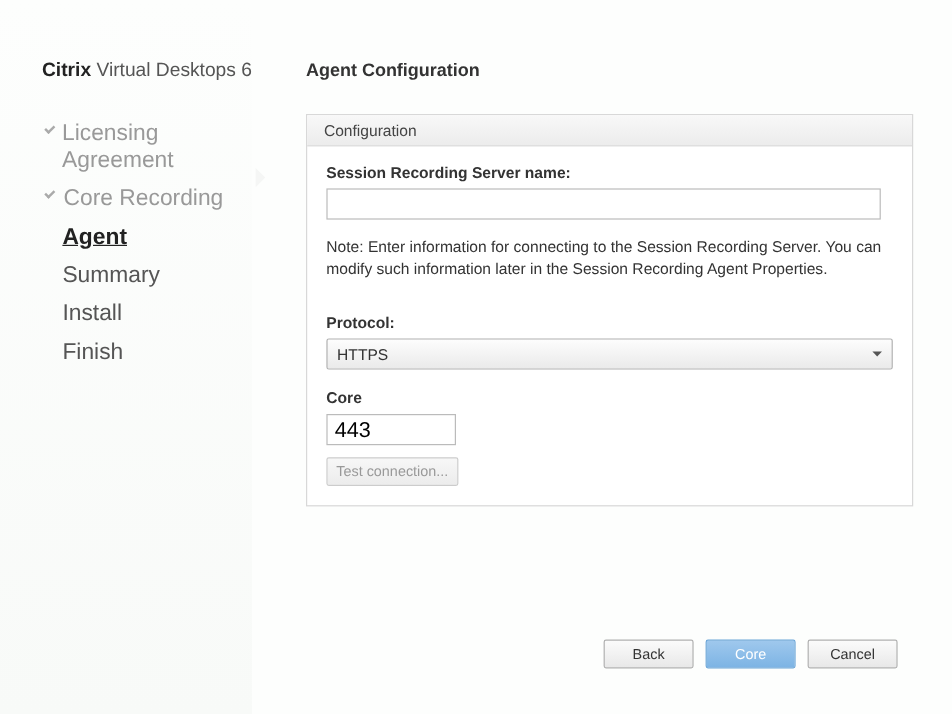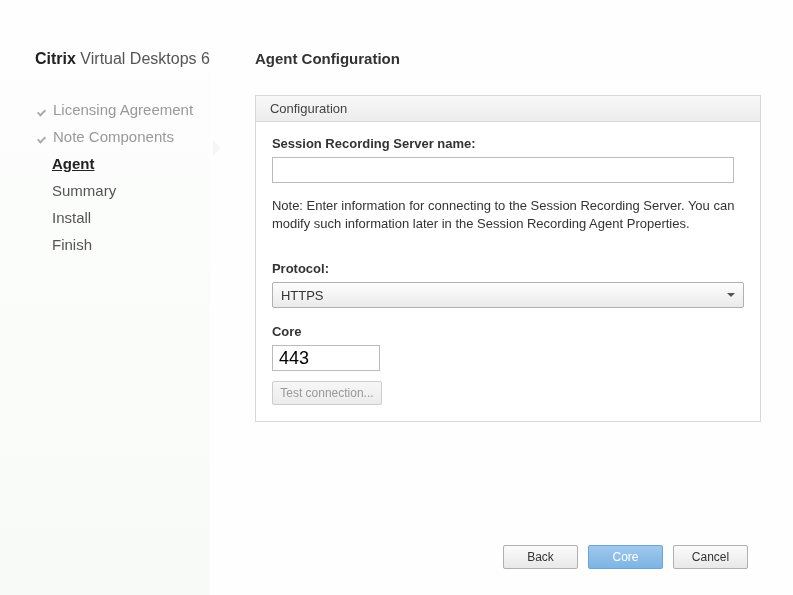--- a/index.html
+++ b/index.html
@@ -37,22 +37,22 @@
     .brand-light {
       font-weight: 300;
       color: #555;
     }
     .nav-list {
       list-style: none;
       padding-left: 2px;
     }
     .nav-item {
       display: flex;
-      align-items: flex-end;
-      font-size: 15px;
+      align-items: flex-start;
+      font-size: 19px;
       color: #777;
       padding: 5px 0;
       position: relative;
     }
     .nav-item.completed {
       color: #999;
     }
     .nav-item.active {
       color: #222;
       font-weight: bold;
@@ -172,21 +172,21 @@
       height: 24px;
       border: 1px solid #ccc;
       background: linear-gradient(to bottom, #f7f7f7, #ececec);
       color: #999;
       font-size: 12px;
       cursor: default;
       border-radius: 2px;
     }
     .button-bar {
       position: absolute;
-      bottom: 26px;
+      bottom: 38px;
       right: 45px;
       display: flex;
       gap: 10px;
       padding-left: 24px;
     }
     .btn {
       width: 75px;
       height: 24px;
       border: 1px solid #b0b0b0;
       background: linear-gradient(to bottom, #fbfbfb, #e8e8e8);
@@ -221,21 +221,21 @@
       <span class="brand-bold">Citrix</span>
       <span class="brand-light">Virtual Desktops 6</span>
     </div>
     <ul class="nav-list">
       <li class="nav-item completed">
         <span class="check-icon"></span>
         <span>Licensing Agreement</span>
       </li>
       <li class="nav-item completed">
         <span class="check-icon"></span>
-        <span>Note Components</span>
+        <span>Core Recording</span>
       </li>
       <li class="nav-item active">
         <span>Agent</span>
       </li>
       <li class="nav-item future">
         <span>Summary</span>
       </li>
       <li class="nav-item future">
         <span>Install</span>
       </li>

